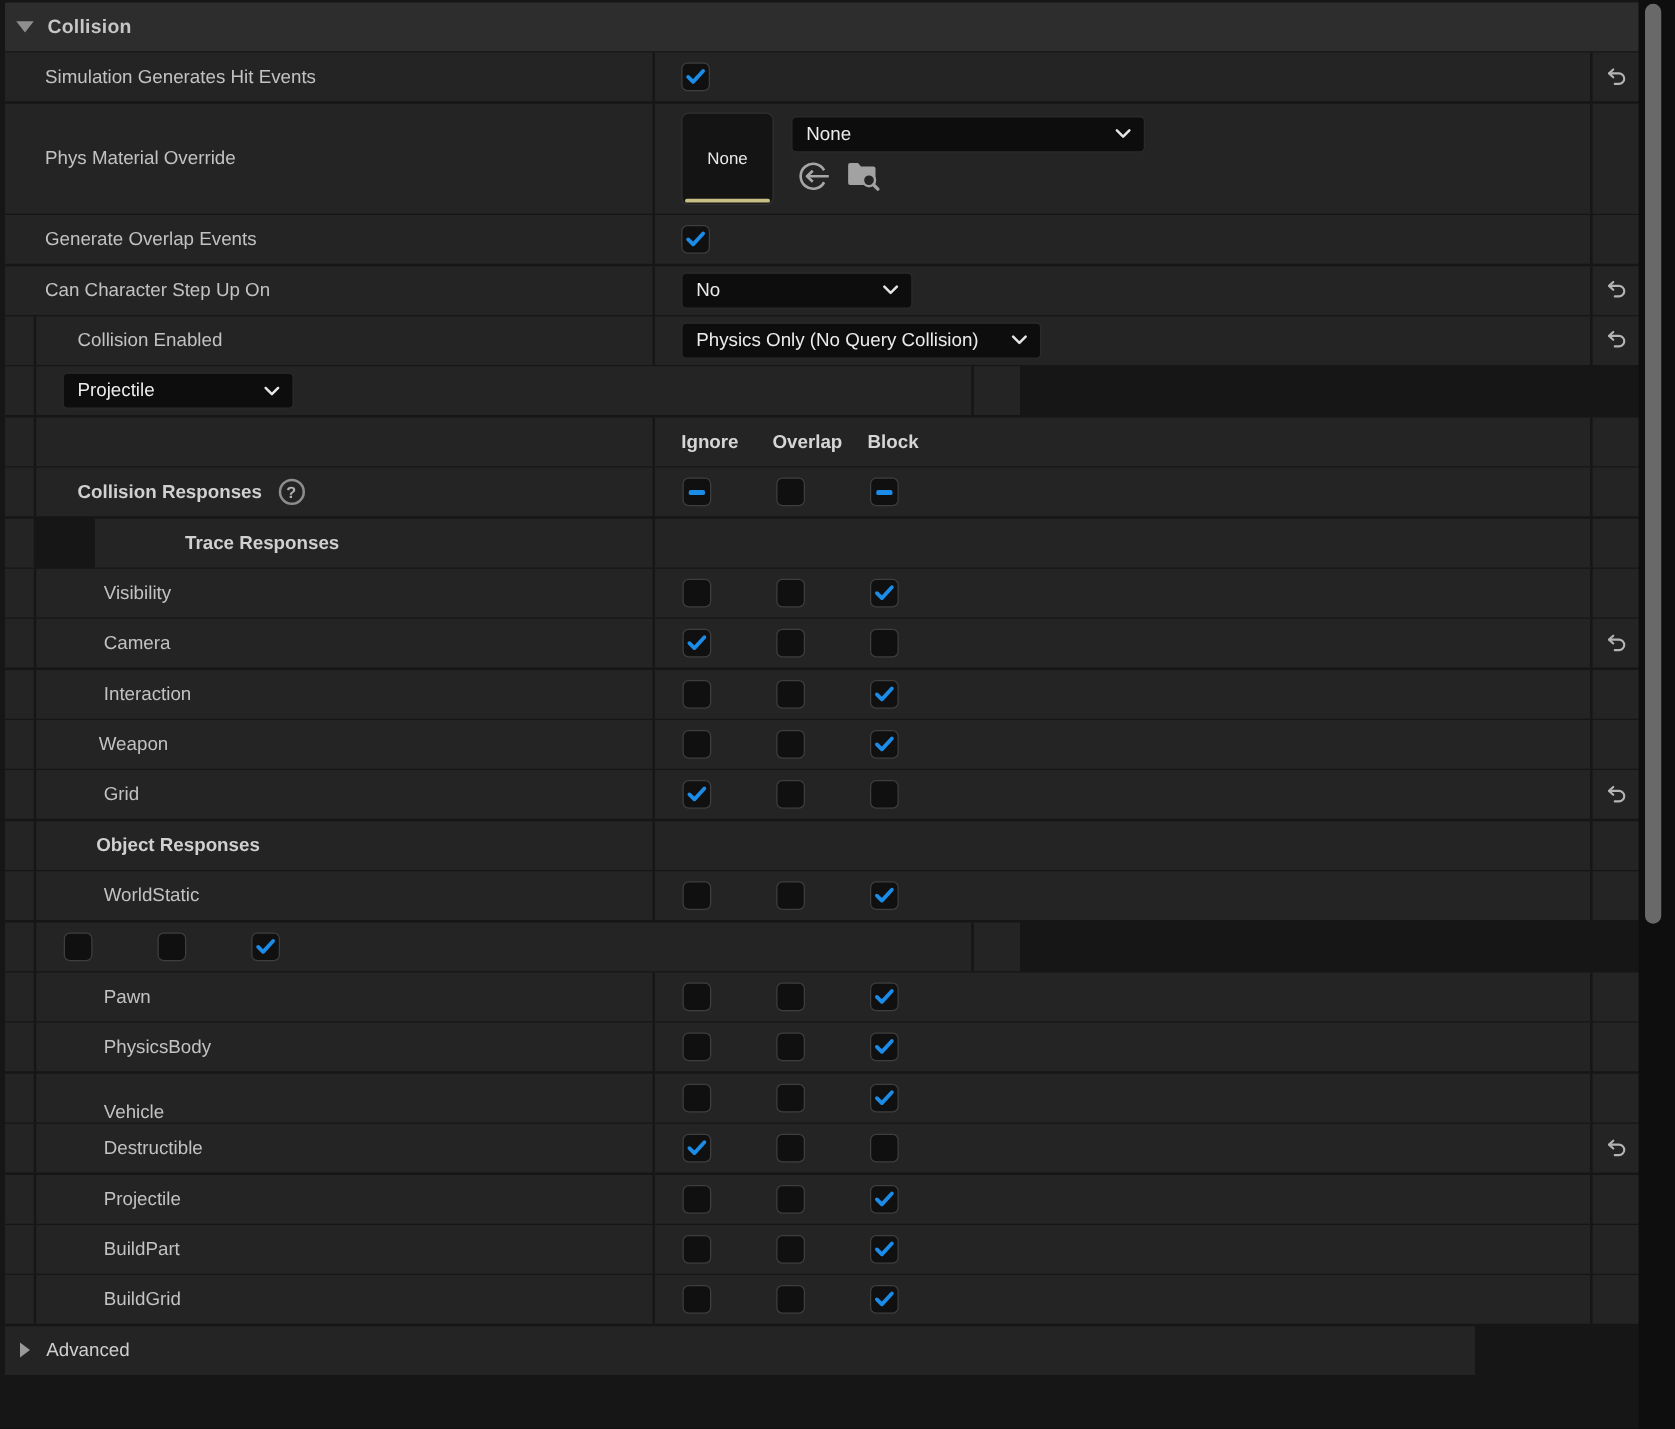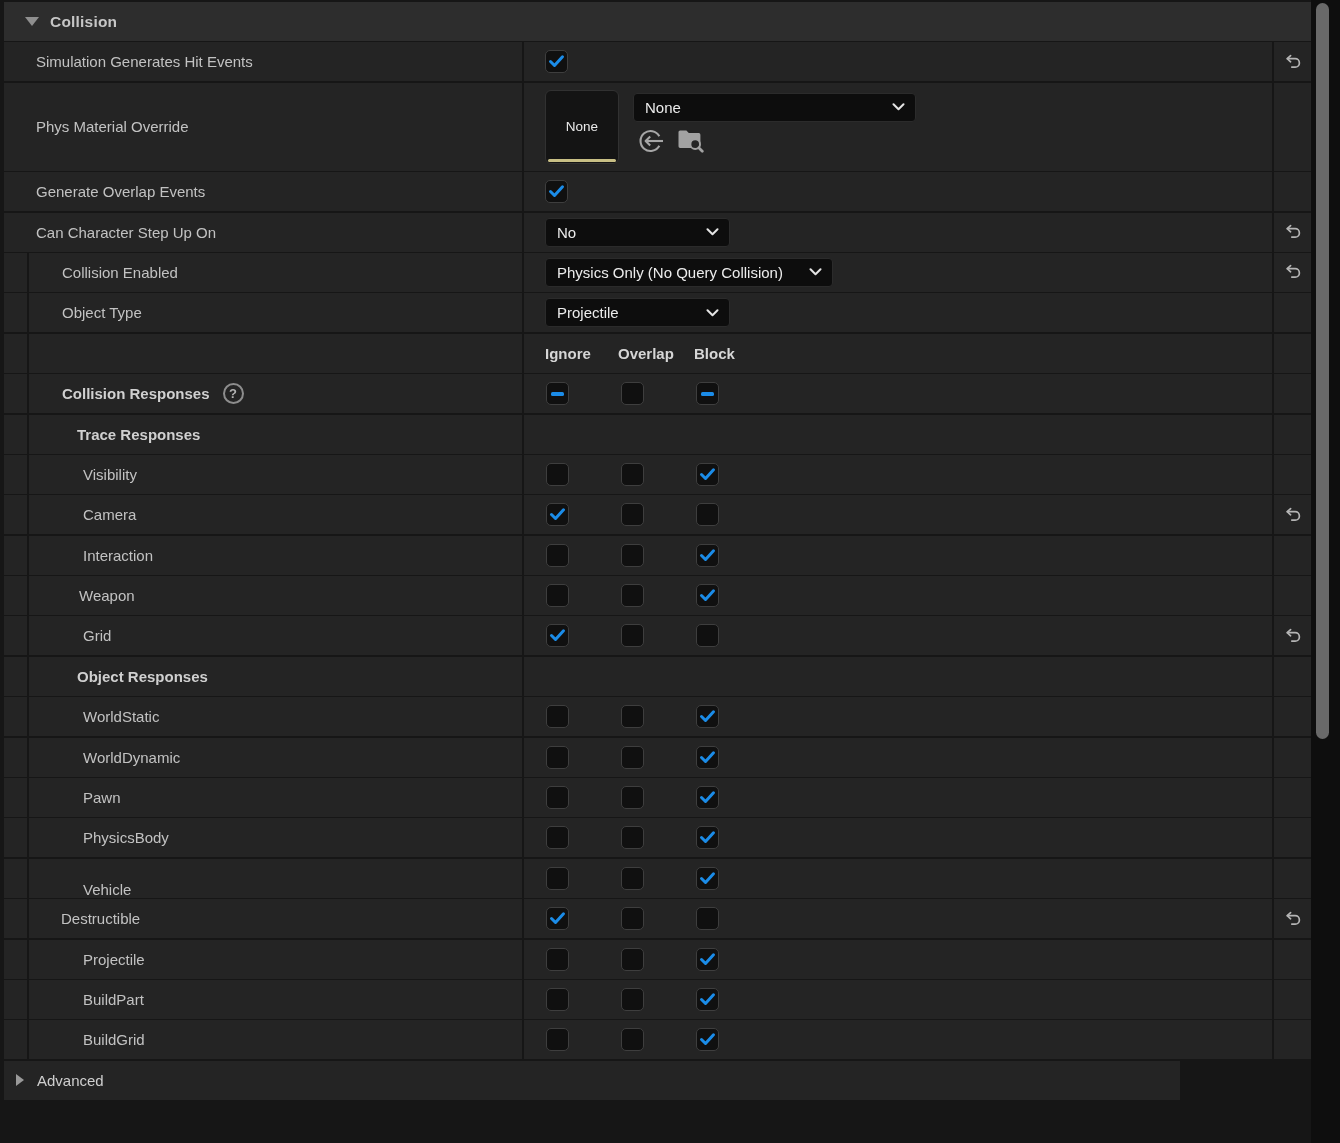--- a/index.html
+++ b/index.html
@@ -4,21 +4,21 @@
 <style>
   html,body{margin:0;padding:0;background:#0e0e0e;}
   .panel{
     position:relative;width:1340px;height:1143px;background:#161616;
     overflow:hidden;font-family:"Liberation Sans",sans-serif;
     -webkit-font-smoothing:antialiased;
   }
   
   .header-row{
     margin:2px 0 1.4px 4px;width:1307px;height:39px;background:var(--header-bg);
-    display:flex;align-items:center;padding-left:21px;box-sizing:border-box;gap:11px;
+    display:flex;align-items:center;padding-left:9px;box-sizing:border-box;gap:11px;
   }
   .header-label{font-weight:bold;font-size:15.5px;color:#c6c6c6;letter-spacing:.2px;}
   .tri-down{width:0;height:0;border-left:7px solid transparent;border-right:7px solid transparent;border-top:9px solid #8f8f8f;}
   .tri-down.sm{border-left-width:6px;border-right-width:6px;border-top-width:8px;border-top-color:#a9a9a9;}
   .tri-right{width:0;height:0;border-top:6px solid transparent;border-bottom:6px solid transparent;border-left:8px solid #999;}
   
   .row{display:flex;margin:0 0 1.4px 4px;width:1307px;height:39px;}
   .row.tall{height:88px;}
   .gutter{width:25px;background:var(--row-bg);border-right:2px solid #161616;box-sizing:border-box;}
   .label-cell{
@@ -188,23 +188,20 @@
           <button class="reset-btn">
             <svg width="20" height="16" viewBox="0 0 20 16">
               <path d="M4.5 4.7 H12.2 a4.2 4.2 0 0 1 0 8.4 H8.8" fill="none" stroke="#b4b4b4" stroke-width="1.7" stroke-linecap="round"></path>
               <path d="M7.6 1.6 L4.2 4.7 L7.6 7.8" fill="none" stroke="#b4b4b4" stroke-width="1.7" stroke-linecap="round" stroke-linejoin="round"></path>
             </svg>
           </button>
         </div>
       </div>
       <div class="row">
         <div class="gutter"></div>
-        <div class="label-cell" style="padding-left: 33px;">
-          <span>Object Type</span>
-        </div>
         <div class="value-cell">
           <div class="combo" style="width: 185px;">
             <span>Projectile</span>
             <span class="chev">
               <svg width="13" height="8" viewBox="0 0 13 8">
                 <path d="M1.5 1.3 L6.5 6.3 L11.5 1.3" fill="none" stroke="#e4e4e4" stroke-width="2" stroke-linecap="round" stroke-linejoin="round"></path>
               </svg>
             </span>
           </div>
         </div>
@@ -232,21 +229,21 @@
           </div>
           <div class="checkbox" style="left: 97px;"></div>
           <div class="checkbox" style="left: 172px;">
             <div class="dash"></div>
           </div>
         </div>
         <div class="reset-cell"></div>
       </div>
       <div class="row">
         <div class="gutter"></div>
-        <div class="label-cell" style="padding-left: 48px;">
+        <div class="label-cell" style="padding-left: 72px; margin-left: 47px;">
           <span class="bold">Trace Responses</span>
         </div>
         <div class="value-cell"></div>
         <div class="reset-cell"></div>
       </div>
       <div class="row">
         <div class="gutter"></div>
         <div class="label-cell" style="padding-left: 54px;">
           <span>Visibility</span>
         </div>
@@ -358,23 +355,20 @@
           <div class="checkbox" style="left: 172px;">
             <svg width="17" height="15" viewBox="0 0 17 15">
               <path d="M2.5 7.5 L6.5 11.5 L14.5 2.8" fill="none" stroke="#1b8ce8" stroke-width="3" stroke-linecap="round" stroke-linejoin="round"></path>
             </svg>
           </div>
         </div>
         <div class="reset-cell"></div>
       </div>
       <div class="row">
         <div class="gutter"></div>
-        <div class="label-cell" style="padding-left: 54px;">
-          <span>WorldDynamic</span>
-        </div>
         <div class="value-cell">
           <div class="checkbox" style="left: 22px;"></div>
           <div class="checkbox" style="left: 97px;"></div>
           <div class="checkbox" style="left: 172px;">
             <svg width="17" height="15" viewBox="0 0 17 15">
               <path d="M2.5 7.5 L6.5 11.5 L14.5 2.8" fill="none" stroke="#1b8ce8" stroke-width="3" stroke-linecap="round" stroke-linejoin="round"></path>
             </svg>
           </div>
         </div>
         <div class="reset-cell"></div>
@@ -422,21 +416,21 @@
           <div class="checkbox" style="left: 172px;">
             <svg width="17" height="15" viewBox="0 0 17 15">
               <path d="M2.5 7.5 L6.5 11.5 L14.5 2.8" fill="none" stroke="#1b8ce8" stroke-width="3" stroke-linecap="round" stroke-linejoin="round"></path>
             </svg>
           </div>
         </div>
         <div class="reset-cell"></div>
       </div>
       <div class="row">
         <div class="gutter"></div>
-        <div class="label-cell" style="padding-left: 32px;">
+        <div class="label-cell" style="padding-left: 54px;">
           <span>Destructible</span>
         </div>
         <div class="value-cell">
           <div class="checkbox" style="left: 22px;">
             <svg width="17" height="15" viewBox="0 0 17 15">
               <path d="M2.5 7.5 L6.5 11.5 L14.5 2.8" fill="none" stroke="#1b8ce8" stroke-width="3" stroke-linecap="round" stroke-linejoin="round"></path>
             </svg>
           </div>
           <div class="checkbox" style="left: 97px;"></div>
           <div class="checkbox" style="left: 172px;"></div>

